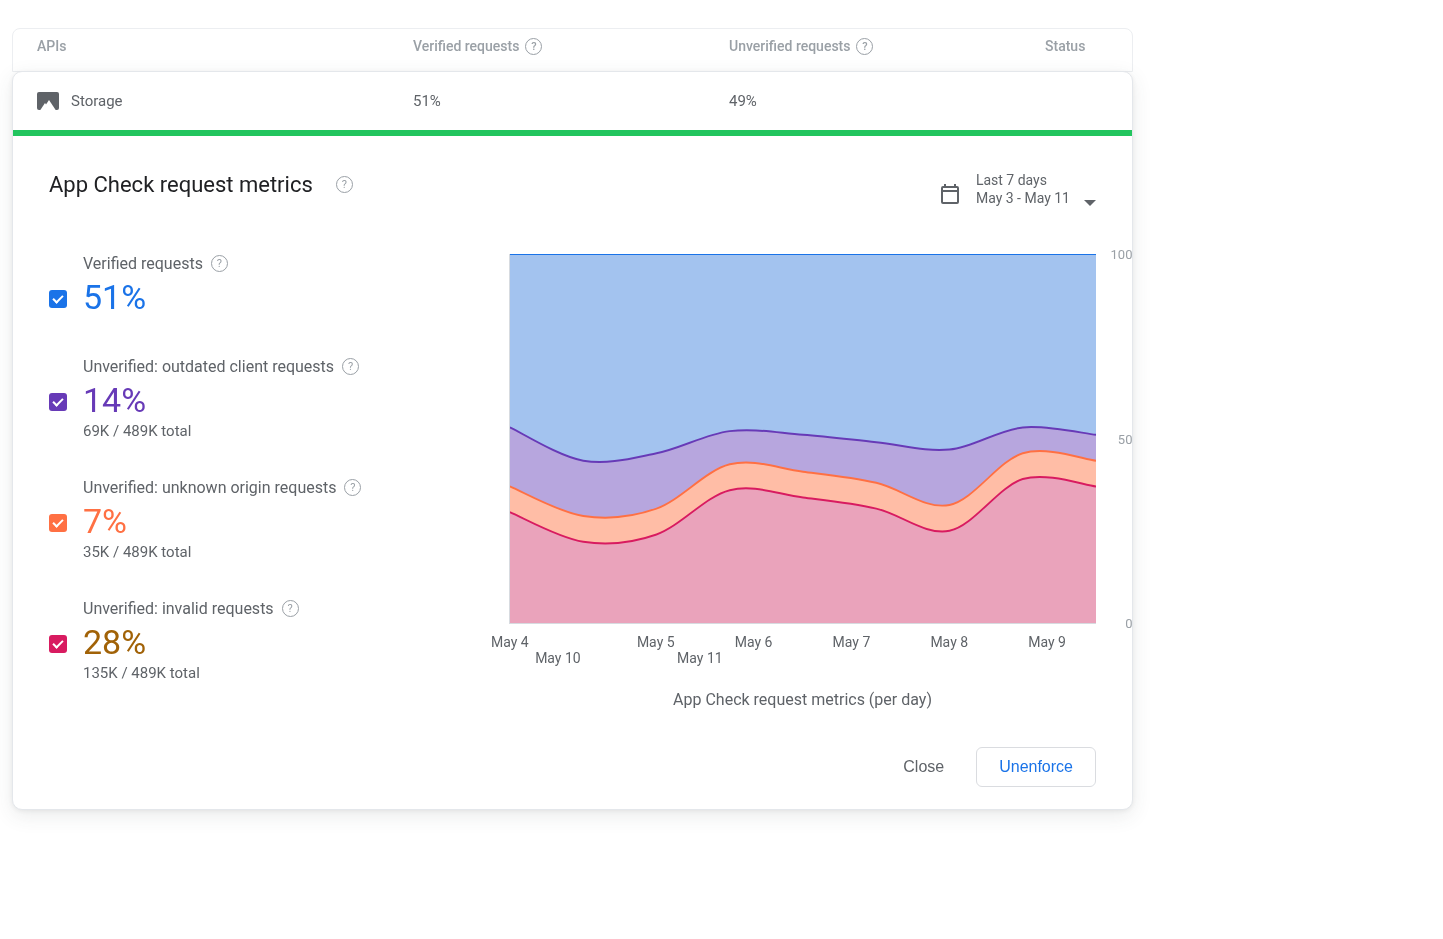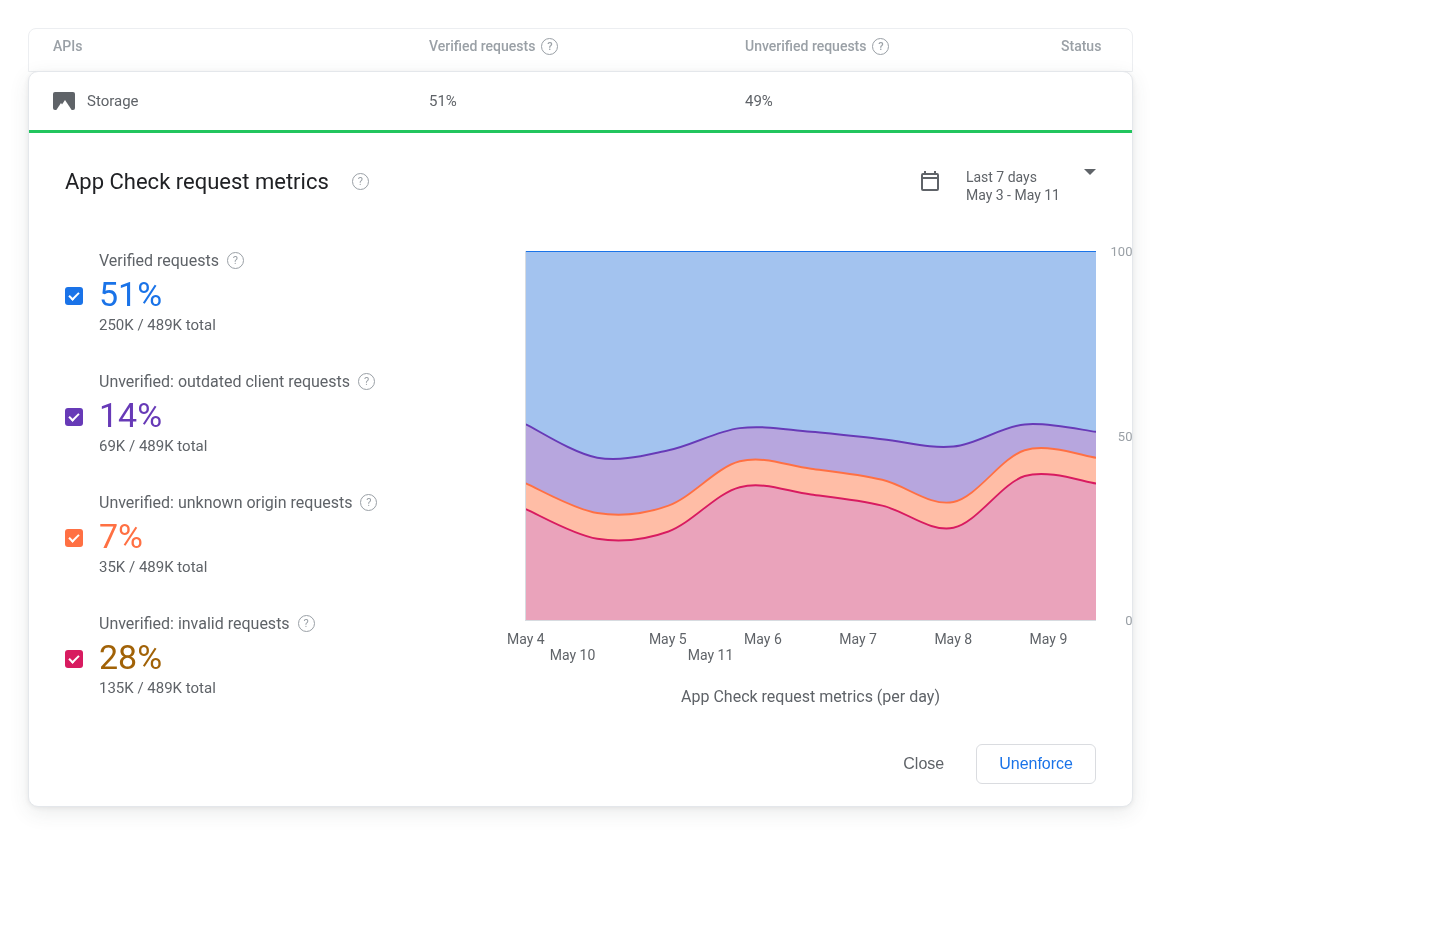--- a/index.html
+++ b/index.html
@@ -6,21 +6,21 @@
   html, body {
     margin: 0; padding: 0;
     font-family: Roboto, "Helvetica Neue", Arial, sans-serif;
     background: #fff;
     color: #202124;
   }
   .outer {
     width: 1161px;
     height: 939px;
     position: relative;
-    padding: 28px 28px 20px 28px;
+    padding: 28px 28px 20px 12px;
   }
   .header-row {
     display: grid;
     grid-template-columns: 360px 300px 300px 1fr;
     gap: 16px;
     padding: 2px 24px 10px 24px;
     font-size: 14px;
     color: #9aa0a6;
     font-weight: 500;
     border: 1px solid #eceef1;
@@ -37,21 +37,21 @@
     background: #fff;
     box-shadow: 0 6px 20px rgba(60,64,67,0.10), 0 1px 4px rgba(60,64,67,0.08);
     overflow: hidden;
   }
   .row {
     display: grid;
     grid-template-columns: 360px 300px 300px 1fr;
     gap: 16px;
     padding: 20px 24px;
     align-items: center;
-    border-bottom: 3px solid #22c55e;
+    border-bottom: 6px solid #22c55e;
     font-size: 15px;
     color: #3c4043;
   }
   .row .cell-api { display: flex; align-items: center; gap: 12px; color: #5f6368; font-weight: 400;}
   .row .cell { color: #5f6368; }
   .status-cell { display: flex; align-items: center; gap: 10px; color: #137a54; font-weight: 500;}
   .status-icon-wrap {
     width: 22px; height: 22px; border-radius: 50%;
     background: #137a54; display: flex; align-items: center; justify-content: center;
   }
@@ -63,21 +63,21 @@
     display: flex; justify-content: space-between; align-items: flex-start;
   }
   .title-wrap { display: flex; align-items: center; gap: 23px; }
   h2 {
     margin: 0;
     font-size: 22px;
     font-weight: 400;
     color: #202124;
   }
   .date-picker {
-    display: flex; align-items: flex-start; gap: 24px;
+    display: flex; align-items: flex-end; gap: 14px;
     color: #5f6368;
     cursor: pointer;
   }
   .date-text .line1 { font-size: 14px; color: #5f6368; }
   .date-text .line2 { font-size: 14px; color: #5f6368; margin-top: 2px;}
 
   .content {
     display: grid;
     grid-template-columns: 420px 1fr;
     gap: 40px;
@@ -249,21 +249,20 @@
           <div class="legend-item">
             <div class="chk blue">
                 <span class="checkmark-sm"></span>
               </div>
             <div>
               <div class="legend-label">
                 <span>Verified requests</span>
                 <span class="help-icon">?</span>
               </div>
               <div class="legend-pct blue">51%</div>
-              <div class="legend-sub">250K / 489K total</div>
             </div>
           </div>
 
           <div class="legend-item">
             <div class="chk purple">
                 <span class="checkmark-sm"></span>
               </div>
             <div>
               <div class="legend-label">
                 <span>Unverified: outdated client requests</span>

